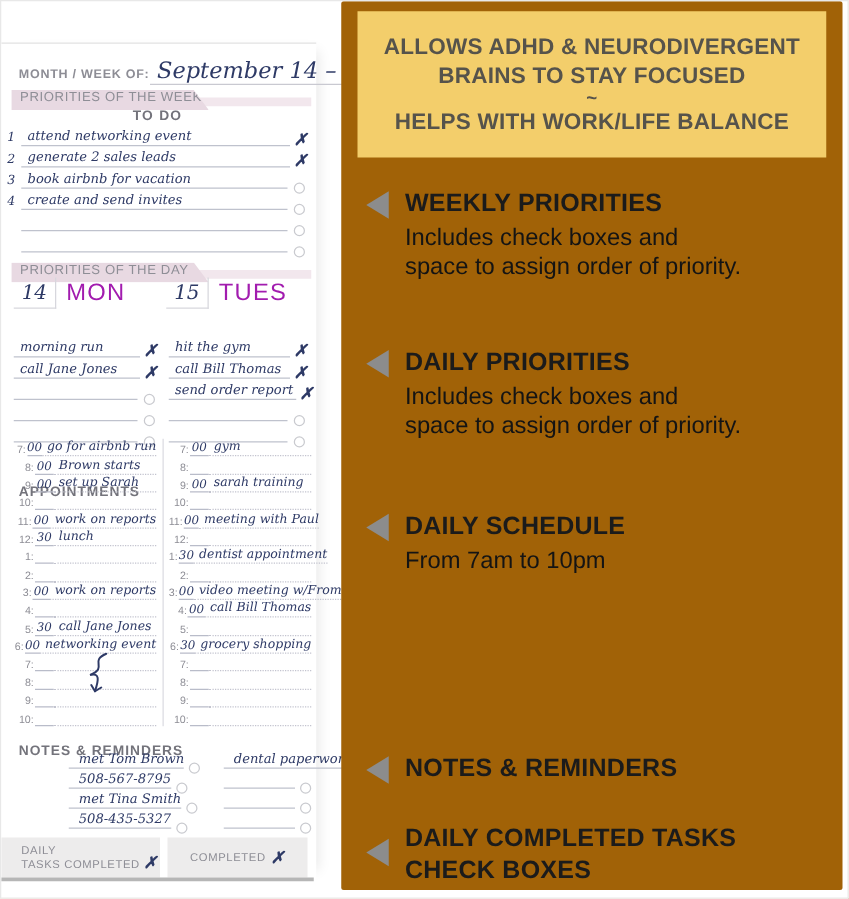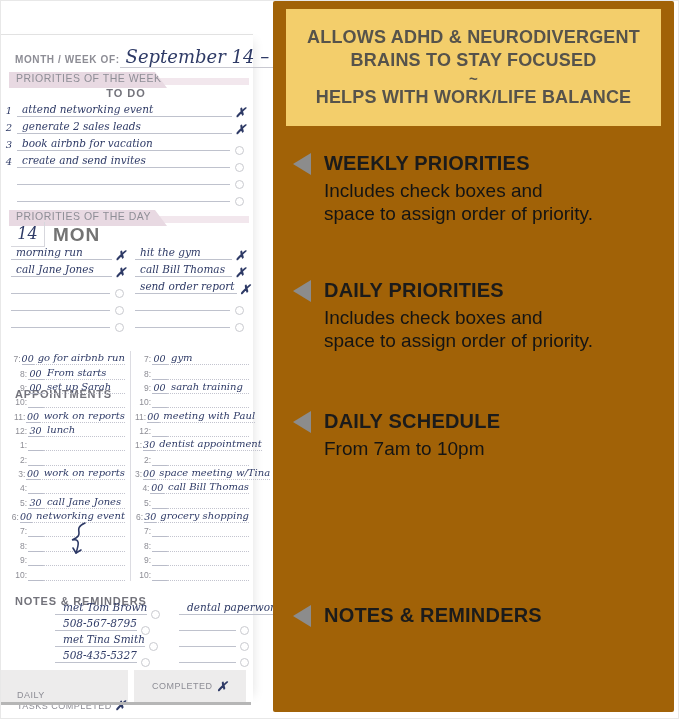--- a/index.html
+++ b/index.html
@@ -37,23 +37,23 @@
   .mark.checked { width:auto; height:auto; border:none; border-radius:0;
                   font-family:"DejaVu Serif",serif; font-style:italic; font-weight:bold;
                   font-size:13px; line-height:13px; color:#2e3a66; margin:0 3px -2px 3px; }
 
   .todo-rows { left:0; top:65px; width:248px; }
 
   .day-head { position:absolute; top:187px; display:flex; align-items:flex-end; }
   .day-head.d1 { left:10px; } .day-head.d2 { left:132px; }
   .date-box { width:34px; height:25px; border-right:1.5px solid #d7d7dd; border-bottom:1.5px solid #d7d7dd;
               text-align:center; font-size:16px; line-height:24px; }
-  .day-name { margin-left:8px; font-size:19px; font-weight:bold; color:#737373; letter-spacing:1px; line-height:24px; }
-
-  .day-col { top:208px; } 
+  .day-name { margin-left:8px; font-size:19px; font-weight:normal; color:#a21caf; letter-spacing:1px; line-height:24px; }
+
+  .day-col { top:234px; } 
   .day-col.c1 { left:10px; width:118px; }
   .day-col.c2 { left:134px; width:114px; }
 
   .sec-label { position:absolute; left:14px; font-size:11px; font-weight:bold; color:#73737b; letter-spacing:.8px; }
   .appt-label { top:305px;margin-top:48px; }
   .notes-label { top:560px; }
 
   .appt-col { top:316px; }
   .appt-col.c1 { left:10px; width:114px; }
   .appt-col.c2 { left:129px; width:119px; border-left:1px solid #dcdce2; padding-left:4px; }
@@ -66,21 +66,21 @@
   .doodle { position:absolute; left:62px; top:487px; }
 
   .notes-col { top:564px; }
   .notes-col.c1 { left:10px; width:118px; }
   .notes-col.c2 { left:134px; width:114px; }
   .note-row { display:flex; align-items:flex-end; height:16px;margin-left:44px; }
   .note-line { flex:1; border-bottom:1px solid #bfc2cd; font-size:10.5px; line-height:13px; padding-left:8px; white-space:nowrap; }
   .note-circle { width:9px; height:9px; border:1px solid #c9cacf; border-radius:50%; margin:0 0 -4px 4px; flex:none; }
 
   .fbox { position:absolute; top:635px; height:32px; background:#edecec; color:#8d8d95; }
-  .fbox.left { left:0; width:127px; padding:20px 0 0 16px; }
+  .fbox.left { left:0; width:127px; padding:5px 0 0 16px; }
   .fbox .l1 { font-size:9px; letter-spacing:.5px; line-height:10px; }
   .fbox .l2 { font-size:9px; letter-spacing:.5px; line-height:12px; display:flex; align-items:center; gap:3px; }
   .fbox.right { left:133px; width:112px; display:flex; align-items:center; justify-content:center; gap:4px; font-size:9px; letter-spacing:.5px; }
   .fcheck { font-family:"DejaVu Serif",serif; font-style:italic; font-weight:bold; font-size:13px; color:#2e3a66; }
 
   
   .panel { position:absolute; left:272px; top:0; width:401px; height:711px; background:#a16207; border-radius:2px; }
   .banner { position:absolute; left:13px; top:8px; width:375px; height:117px; background:#f3ce6b;
             display:flex; flex-direction:column; justify-content:center; text-align:center;
             color:#56534b; font-weight:bold; font-size:18px; line-height:22.5px; letter-spacing:.2px; }
@@ -150,20 +150,24 @@
 
     <div class="bar bar-day">
       <div class="bar-strip"></div>
       <div class="bar-main">PRIORITIES OF THE DAY</div>
     </div>
 
     <div class="day-head d1">
       <span class="date-box hw">14</span>
       <span class="day-name">MON</span>
     </div>
+    <div class="day-head d2">
+      <span class="date-box hw">15</span>
+      <span class="day-name">TUES</span>
+    </div>
 
     <div class="rows day-col c1">
   <div class="row">
     <span class="row-line hw">morning run</span>
     <span class="mark checked">✗</span>
   </div>
 
   <div class="row">
     <span class="row-line hw">call Jane Jones</span>
     <span class="mark checked">✗</span>
@@ -215,21 +219,21 @@
     <div class="rows appt-col c1">
   <div class="slot">
     <span class="slot-hour">7:</span>
     <span class="slot-min hw">00</span>
     <span class="slot-rest hw">go for airbnb run</span>
   </div>
 
   <div class="slot">
     <span class="slot-hour">8:</span>
     <span class="slot-min hw">00</span>
-    <span class="slot-rest hw">From starts</span>
+    <span class="slot-rest hw">Brown starts</span>
   </div>
 
   <div class="slot">
     <span class="slot-hour">9:</span>
     <span class="slot-min hw">00</span>
     <span class="slot-rest hw">set up Sarah</span>
   </div>
 
   <div class="slot">
     <span class="slot-hour">10:</span>
@@ -354,21 +358,21 @@
 
   <div class="slot">
     <span class="slot-hour">2:</span>
     <span class="slot-min hw"></span>
     <span class="slot-rest hw"></span>
   </div>
 
   <div class="slot">
     <span class="slot-hour">3:</span>
     <span class="slot-min hw">00</span>
-    <span class="slot-rest hw">space meeting w/Tina</span>
+    <span class="slot-rest hw">video meeting w/From</span>
   </div>
 
   <div class="slot">
     <span class="slot-hour">4:</span>
     <span class="slot-min hw">00</span>
     <span class="slot-rest hw">call Bill Thomas</span>
   </div>
 
   <div class="slot">
     <span class="slot-hour">5:</span>
@@ -506,15 +510,22 @@
       </div>
     </div>
 
     <div class="feature" style="top:602px;">
       <div class="tri"></div>
       <div class="ftext">
         <div class="ftitle">NOTES &amp; REMINDERS</div>
       </div>
     </div>
 
+    <div class="feature" style="top:658px;">
+      <div class="tri" style="margin-top:12px;"></div>
+      <div class="ftext">
+        <div class="ftitle">DAILY COMPLETED TASKS
+CHECK BOXES</div>
+      </div>
+    </div>
 
   </div>
 </div>
 
 </body></html>

